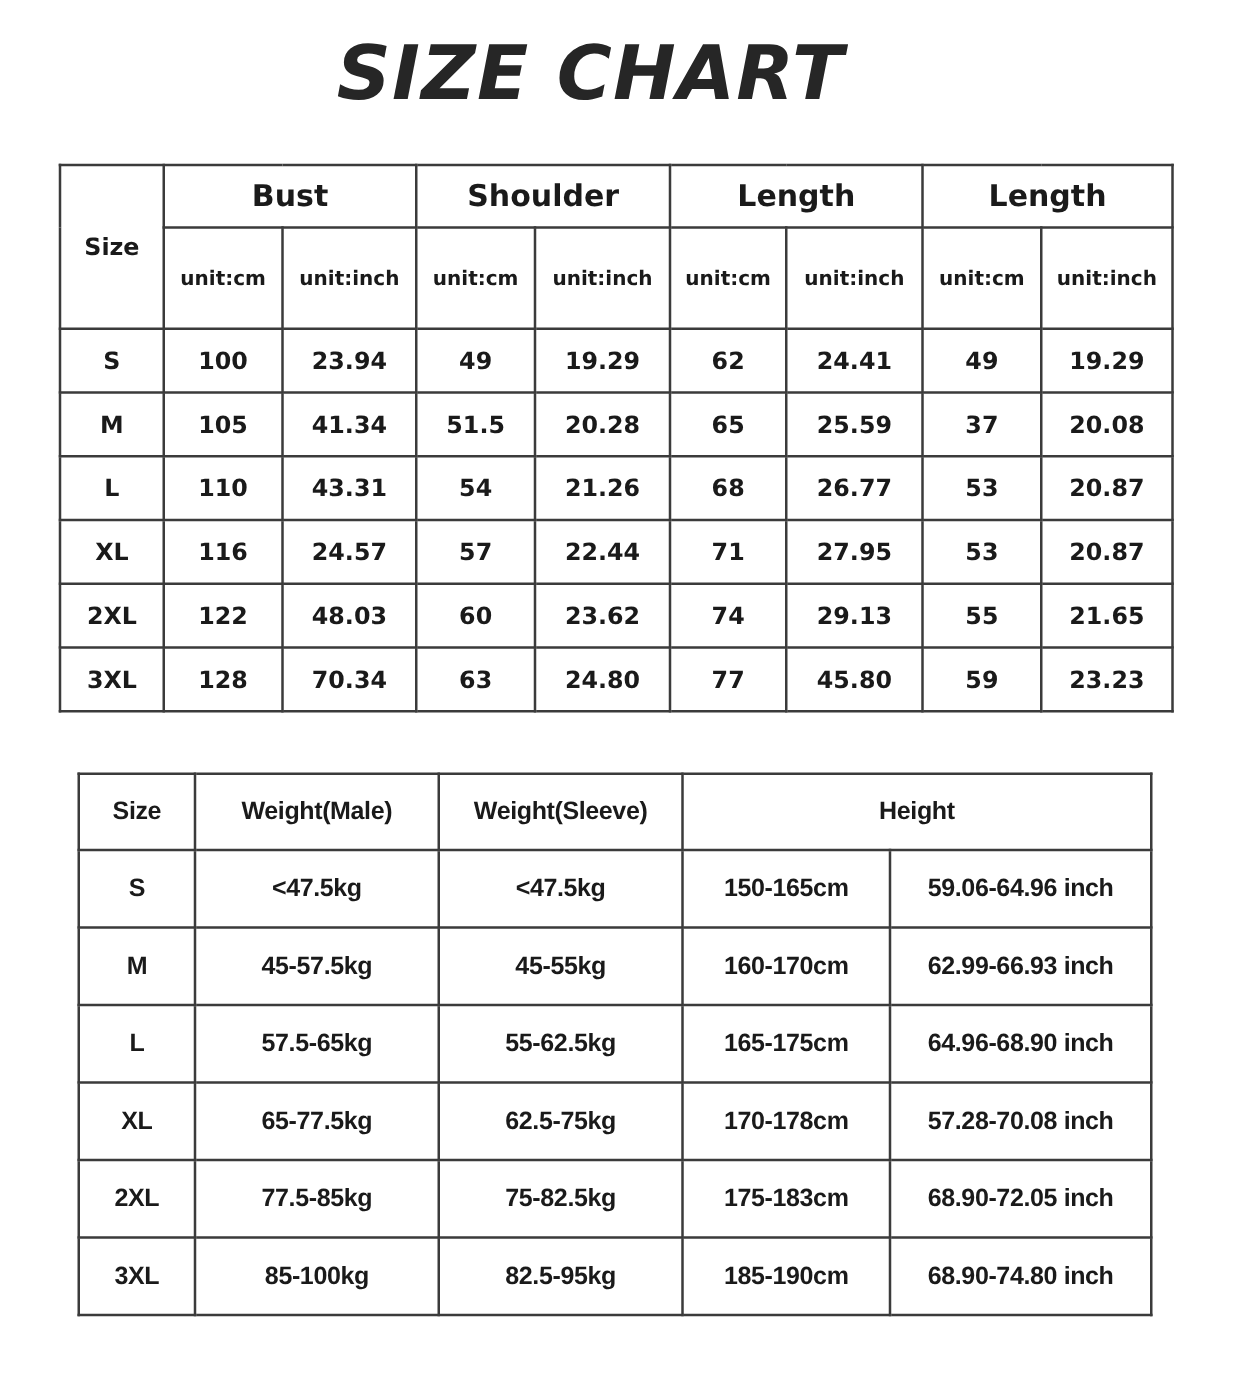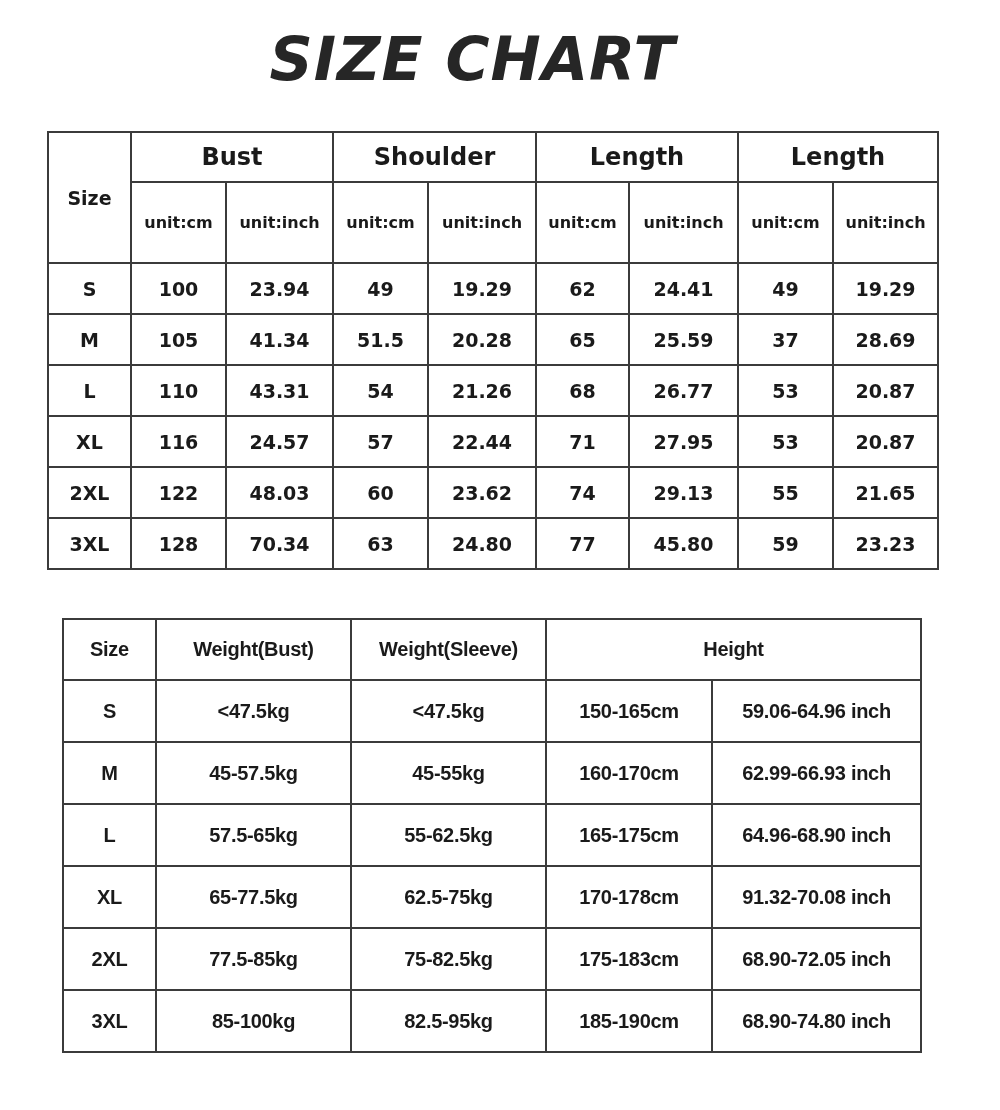--- a/index.html
+++ b/index.html
@@ -104,21 +104,21 @@
     </tr>
     <tr class="row-data">
       <td>M</td>
       <td>105</td>
       <td>41.34</td>
       <td>51.5</td>
       <td>20.28</td>
       <td>65</td>
       <td>25.59</td>
       <td>37</td>
-      <td>28.69</td>
+      <td>20.08</td>
     </tr>
     <tr class="row-data">
       <td>L</td>
       <td>110</td>
       <td>43.31</td>
       <td>54</td>
       <td>21.26</td>
       <td>68</td>
       <td>26.77</td>
       <td>53</td>
@@ -164,21 +164,21 @@
   <colgroup>
     <col style="width:93px">
       <col style="width:195px">
       <col style="width:195px">
     <col style="width:166px">
       <col style="width:209px">
   </colgroup>
   <tbody>
     <tr class="row-head">
       <td>Size</td>
-      <td>Weight(Bust)</td>
+      <td>Weight(Male)</td>
       <td>Weight(Sleeve)</td>
       <td colspan="2">Height</td>
     </tr>
     <tr class="row-data">
       <td>S</td>
       <td>&lt;47.5kg</td>
       <td>&lt;47.5kg</td>
       <td>150-165cm</td>
       <td>59.06-64.96 inch</td>
     </tr>
@@ -194,21 +194,21 @@
       <td>57.5-65kg</td>
       <td>55-62.5kg</td>
       <td>165-175cm</td>
       <td>64.96-68.90 inch</td>
     </tr>
     <tr class="row-data">
       <td>XL</td>
       <td>65-77.5kg</td>
       <td>62.5-75kg</td>
       <td>170-178cm</td>
-      <td>91.32-70.08 inch</td>
+      <td>57.28-70.08 inch</td>
     </tr>
     <tr class="row-data">
       <td>2XL</td>
       <td>77.5-85kg</td>
       <td>75-82.5kg</td>
       <td>175-183cm</td>
       <td>68.90-72.05 inch</td>
     </tr>
     <tr class="row-data">
       <td>3XL</td>

